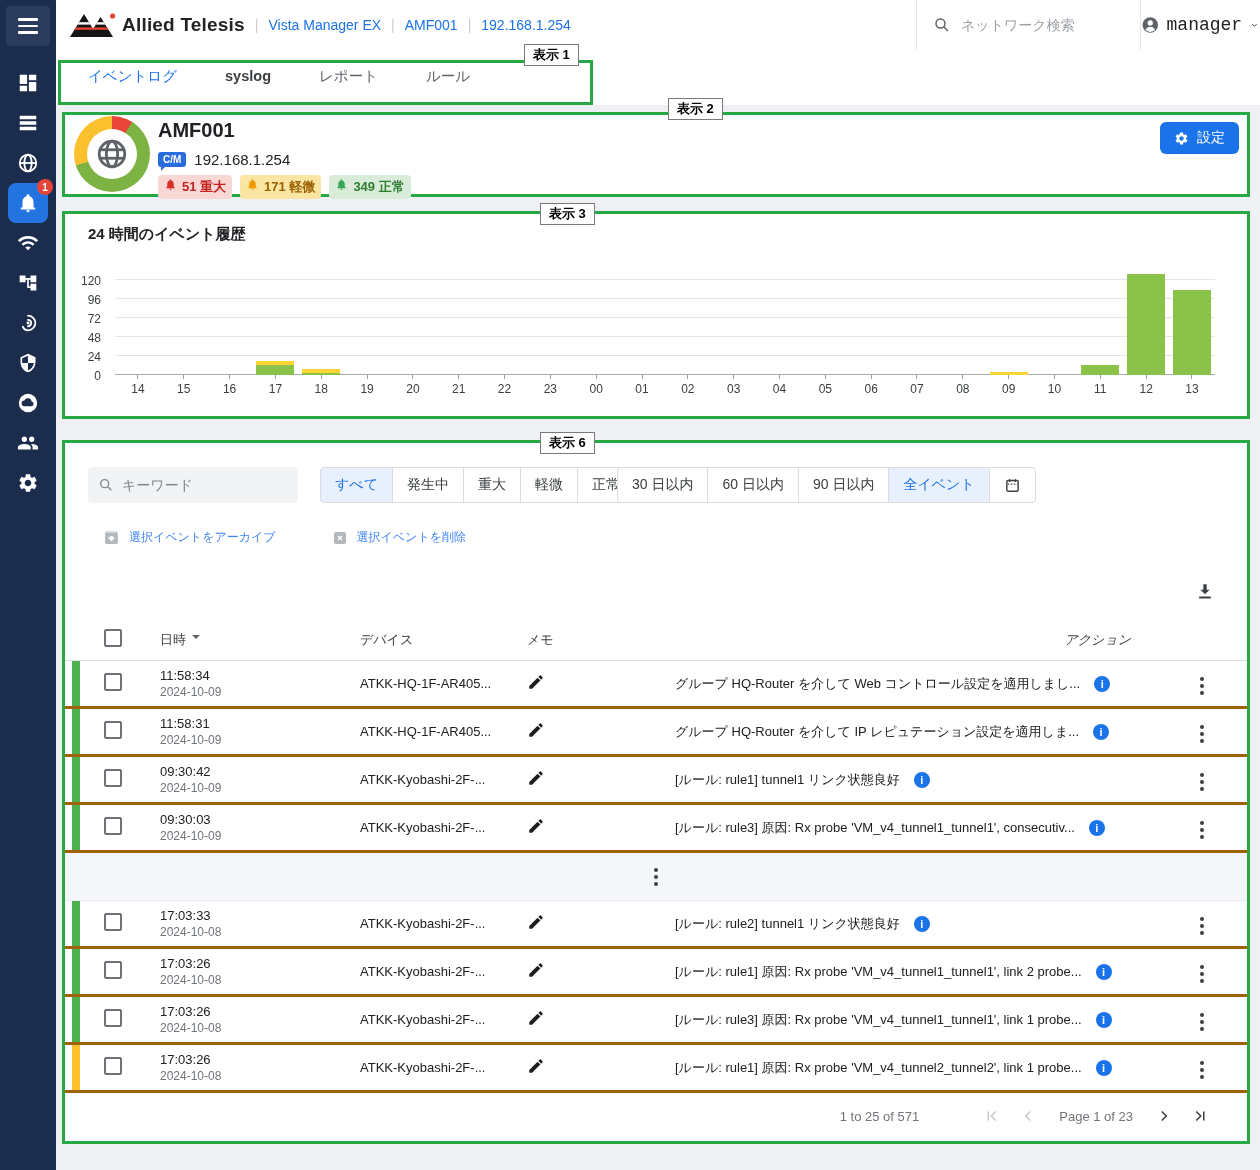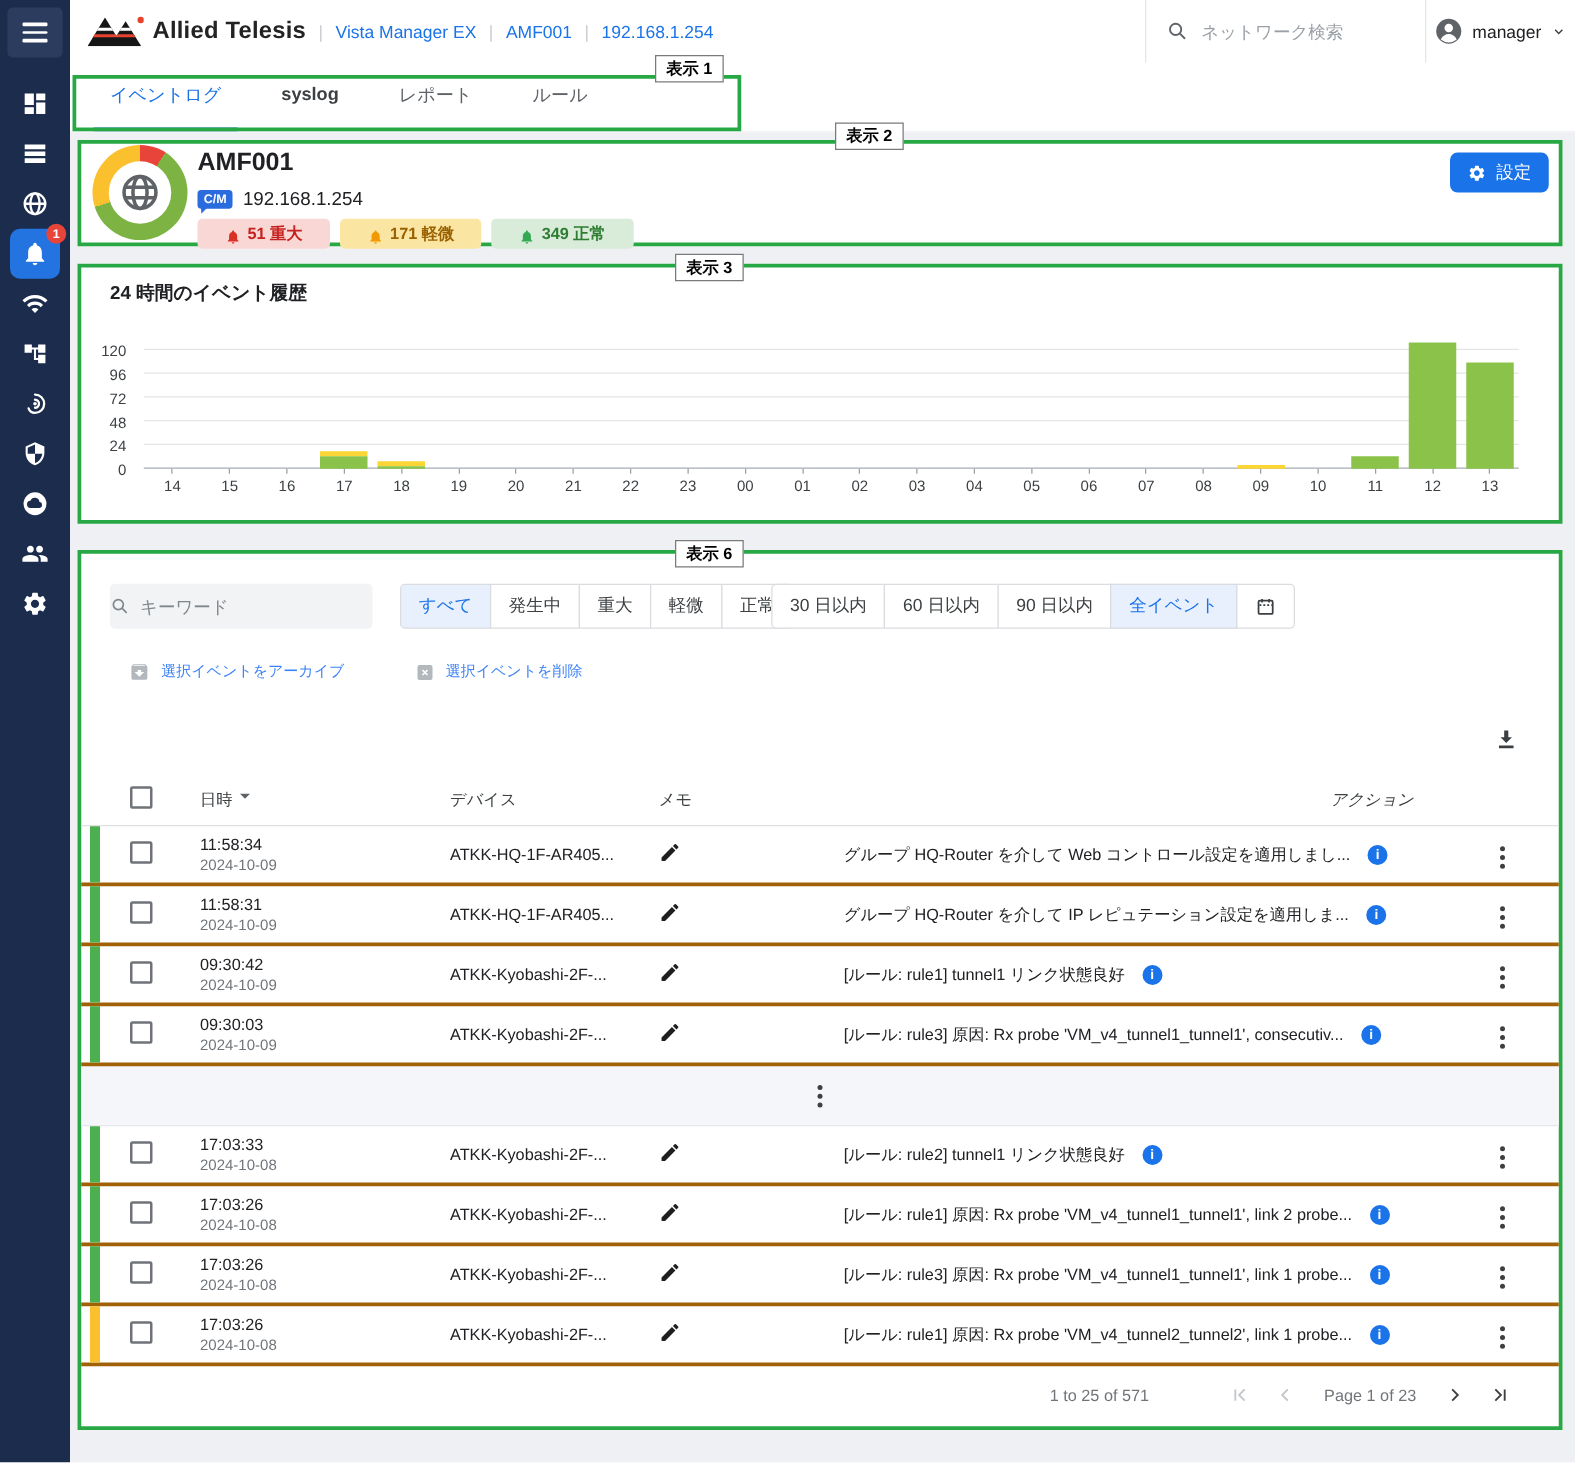--- a/index.html
+++ b/index.html
@@ -21,21 +21,21 @@
   .topbar { position:absolute; left:56px; top:0; width:1204px; height:50px; background:#fff; display:flex; align-items:center; z-index:2; }
   .logo-wrap { display:flex; align-items:center; margin-left:13px; }
   .brand-text { font-size:19px; font-weight:600; color:#232323; margin-left:7px; letter-spacing:0.2px; }
   .crumb { color:#1a73e8; font-size:14px; }
   .crumb-sep { color:#c9ccd1; margin:0 10px; font-size:14px; }
   .tb-fill { flex:1; }
   .tb-search { width:224px; height:50px; border-left:1px solid #e3e5e8; display:flex; align-items:center; padding-left:16px; gap:10px; }
   .tb-search input { border:none; outline:none; font-size:14px; width:150px; font-family:inherit; color:#202124; background:transparent; }
   .tb-search input::placeholder { color:#9aa0a6; }
   .tb-user { width:120px; height:50px; border-left:1px solid #e3e5e8; display:flex; align-items:center; justify-content:center; gap:7px; cursor:pointer; }
-  .tb-user .uname { font-size:14px; color:#202124; }
+  .tb-user .uname { font-size:18px; color:#202124;font-family:Liberation Mono, monospace; }
 
   
   .tabsrow { position:absolute; left:56px; top:50px; width:1204px; height:56px; background:#fff; display:flex; align-items:stretch; padding-left:8px; border-bottom:1px solid #eceef0; z-index:1; }
   .tab { display:flex; align-items:center; padding:0 13px; margin:0 11px; font-size:14.5px; color:#5f6368; cursor:pointer; border-bottom:3px solid transparent; }
   .tab.active { color:#1a73e8; border-bottom-color:#1a73e8; }
   .tab.bold { font-weight:bold; color:#3c4043; }
 
   
   .content-bg { position:absolute; left:56px; top:106px; width:1204px; height:1064px; background:#eef0f3; z-index:0; }
 
@@ -51,21 +51,21 @@
 
   
   .donut { position:absolute; left:9px; top:1px; width:76px; height:76px; border-radius:50%; }
   .donut-hole { position:absolute; inset:13px; background:#fff; border-radius:50%; display:flex; align-items:center; justify-content:center; }
   .dev-name { position:absolute; left:93px; top:4px; font-size:20px; font-weight:bold; color:#202124; }
   .dev-row2 { position:absolute; left:93px; top:36px; display:flex; align-items:center; gap:8px; }
   .cm-badge { position:relative; background:#2a6bde; color:#fff; font-size:10px; font-weight:bold; padding:2px 5px; border-radius:3px; }
   .cm-badge::after { content:""; position:absolute; left:3px; bottom:-4px; border:4px solid transparent; border-top-color:#2a6bde; border-left-color:#2a6bde; border-width:3px; }
   .dev-ip { font-size:15px; color:#202124; }
   .dev-badges { position:absolute; left:93px; top:60px; display:flex; gap:8px; }
-  .sev-badge { display:flex; align-items:flex-end; gap:5px; font-size:13px; font-weight:bold; padding:3px 22px; border-radius:4px; }
+  .sev-badge { display:flex; align-items:flex-start; gap:5px; font-size:13px; font-weight:bold; padding:3px 6px; border-radius:4px; }
   .sb-crit { background:#f9d7d5; color:#c5221f; }
   .sb-min  { background:#fbe5a3; color:#9a6100; }
   .sb-norm { background:#d8ecd9; color:#2e7d32; }
   .settings-btn { position:absolute; right:8px; top:7px; height:32px; background:#1a73e8; color:#fff; border:none; border-radius:6px; font-size:14px; font-family:inherit; display:flex; align-items:center; gap:8px; padding:0 14px; cursor:pointer; }
 
   
   .chart-title { position:absolute; left:23px; top:11px; font-size:15px; font-weight:bold; color:#202124; }
   .plot { position:absolute; left:50px; top:66px; width:1100px; height:95px; }
   .gl { position:absolute; left:0; right:0; height:1px; background:#e3e5e8; }
   .gl0 { background:#a8adb2; }
@@ -74,21 +74,21 @@
   .bars { position:absolute; left:0; right:0; bottom:0; top:0; display:flex; }
   .slot { flex:1; position:relative; }
   .stack { position:absolute; bottom:0; left:50%; transform:translateX(-50%); width:38px; display:flex; flex-direction:column-reverse; }
   .seg { width:100%; }
   .xrow { position:absolute; left:50px; top:161px; width:1100px; display:flex; }
   .xcell { flex:1; text-align:center; }
   .xtick { width:1px; height:4px; background:#9aa0a6; margin:0 auto 3px auto; }
   .xtext { font-size:12px; color:#3c4043; }
 
   
-  .kw-box { position:absolute; left:23px; top:24px; width:210px; height:36px; background:#f1f3f4; border-radius:4px; display:flex; align-items:center; gap:8px; }
+  .kw-box { position:absolute; left:23px; top:24px; width:210px; height:36px; background:#f1f3f4; border-radius:4px; display:flex; align-items:center; gap:8px; padding-left:10px; }
   .kw-box input { border:none; outline:none; background:transparent; font-size:14px; width:160px; font-family:inherit; color:#202124; }
   .kw-box input::placeholder { color:#80868b; }
   .seggrp { position:absolute; top:24px; display:flex; }
   #seg-sev { left:255px; } #seg-period { left:552px; }
   .segbtn { height:36px; padding:0 14px; background:#fff; border:1px solid #dadce0; margin-left:-1px; font-size:14px; color:#3c4043; font-family:inherit; cursor:pointer; display:flex; align-items:center; gap:6px; }
   .segbtn:first-child { border-radius:4px 0 0 4px; margin-left:0; }
   .segbtn:last-child { border-radius:0 4px 4px 0; }
   .segbtn.active { background:#e8f0fe; color:#1a73e8; }
   .bulk-actions { position:absolute; left:38px; top:86px; display:flex; gap:56px; }
   .bulk-btn { display:flex; align-items:flex-end; gap:9px; font-size:12px; color:#3b82f6; cursor:default; }

